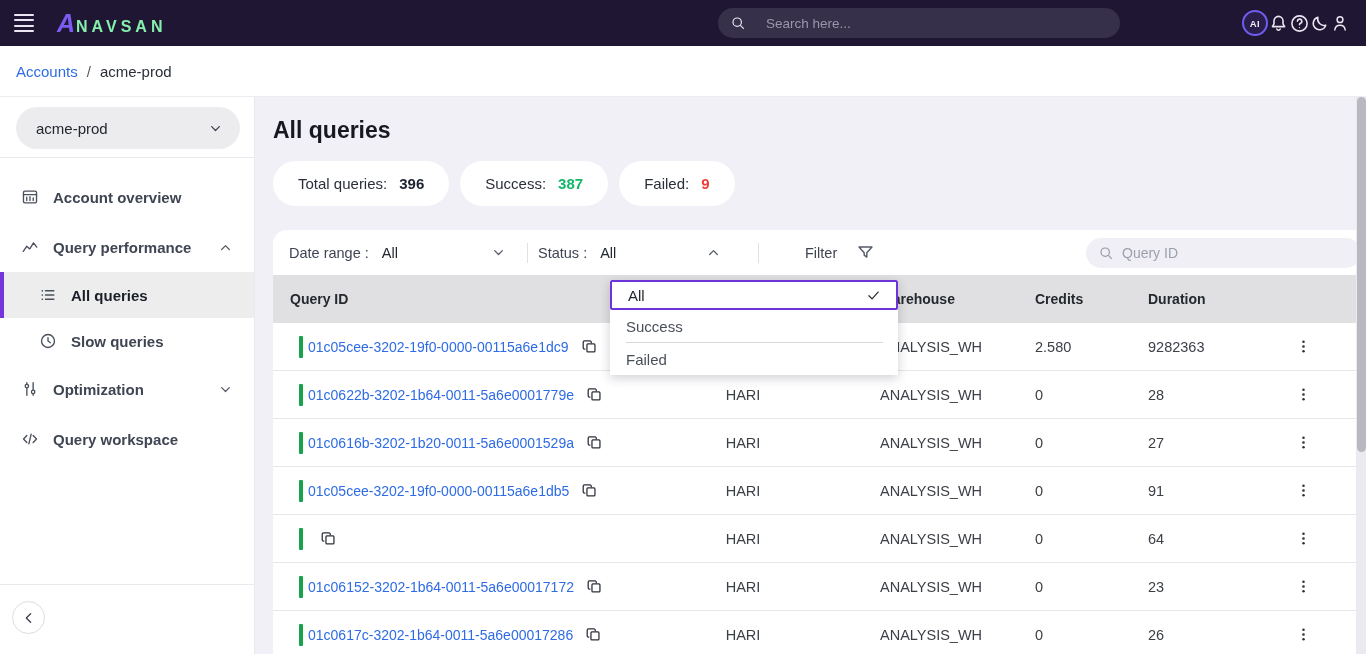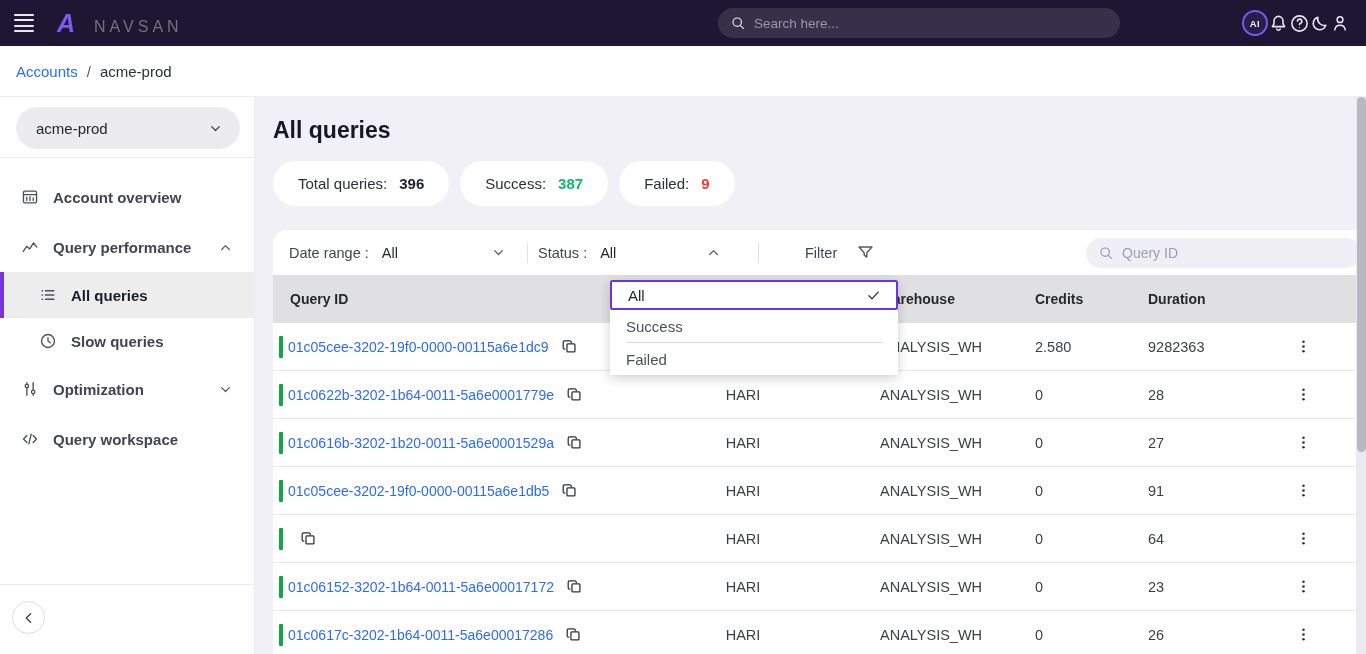--- a/index.html
+++ b/index.html
@@ -8,23 +8,23 @@
   .app { position:relative; width:1366px; height:654px; }
 
   
   .topbar { position:absolute; top:0; left:0; right:0; height:46px; background:#1f1633;
     display:flex; align-items:center; z-index:30; }
   .hamburger { margin-left:14px; width:22px; height:18px; display:flex; flex-direction:column;
     justify-content:space-between; background:none; border:none; cursor:pointer; }
   .hamburger span { display:block; height:2px; width:20px; background:#e9e6f2; border-radius:1px; }
   .logo { display:flex; align-items:baseline; margin-left:21px; cursor:pointer; }
   .logo-mark { font-size:25px; font-weight:700; font-style:italic; color:#7c5cf0; line-height:1; }
-  .logo-name { font-size:16px; font-weight:400; letter-spacing:4px; color:#737373; margin-left:19px; }
+  .logo-name { font-size:16px; font-weight:700; letter-spacing:4px; color:#86efac; margin-left:1px; }
   .topsearch { position:absolute; left:718px; top:8px; width:402px; height:30px; background:#37304b;
-    border-radius:15px; display:flex; align-items:center; padding:0 12px; color:#9b95ac; }
+    border-radius:15px; display:flex; align-items:center; padding:0 12px; color:#9b95ac;gap:12px; }
   .topsearch input { flex:1; background:transparent; border:none; outline:none; color:#e6e2f0;
     font-size:13.5px; margin-left:8px; font-family:inherit; }
   .topsearch input::placeholder { color:#9b95ac; }
   .topbar-icons { position:absolute; right:16px; top:0; height:46px; display:flex; align-items:center; }
   .tb-icon { color:#e9e6f2; display:flex; align-items:center; cursor:pointer; }
   .ai-badge { width:26px; height:26px; border-radius:50%; border:2px solid #6f5df0;
     color:#efedfa; font-size:9.5px; font-weight:700; display:flex; align-items:center;
     justify-content:center; letter-spacing:.5px; background:rgba(111,93,240,.12); cursor:pointer; }
 
   
@@ -87,21 +87,21 @@
   .qsearch { width:275px; height:30px; background:#f1eff6; border-radius:15px; display:flex;
     align-items:center; padding:0 12px; color:#9399a5; }
   .qsearch input { flex:1; background:transparent; border:none; outline:none; font-size:14px;
     margin-left:8px; color:#3c4250; font-family:inherit; }
   .qsearch input::placeholder { color:#9aa0ac; }
   .cols-icon { margin-left:20px; color:#3c4250; display:flex; cursor:pointer; }
 
   .tgrid { display:grid; grid-template-columns:360px 220px 157px 115px 135px 86px; align-items:center; }
   .thead { height:48px; background:#e0e0e2; font-size:14px; font-weight:700; color:#24292f; }
   .trow { height:48px; border-bottom:1px solid #e7e7ea; font-size:14.5px; color:#3b3f46; background:#fff; }
-  .c-qid { padding-left:6px; display:flex; align-items:center; }
+  .c-qid { padding-left:26px; display:flex; align-items:center; }
   .thead .c-qid { padding-left:17px; }
   .c-user { text-align:center; }
   .c-wh { padding-left:27px; }
   .c-cred { padding-left:25px; }
   .c-dur { padding-left:23px; }
   .c-act { display:flex; justify-content:center; }
   .status-bar { width:4px; height:22px; border-radius:1px; background:#18a24c; margin-right:5px; flex:none; }
   .q-link { color:#2e6be6; text-decoration:none; font-size:14px; cursor:pointer; white-space:nowrap; }
   .copy-btn { margin-left:12px; color:#2d3138; background:none; border:none; display:flex; cursor:pointer; }
   .kebab-btn { background:none; border:none; color:#2d3138; display:flex; cursor:pointer; padding:4px; }

